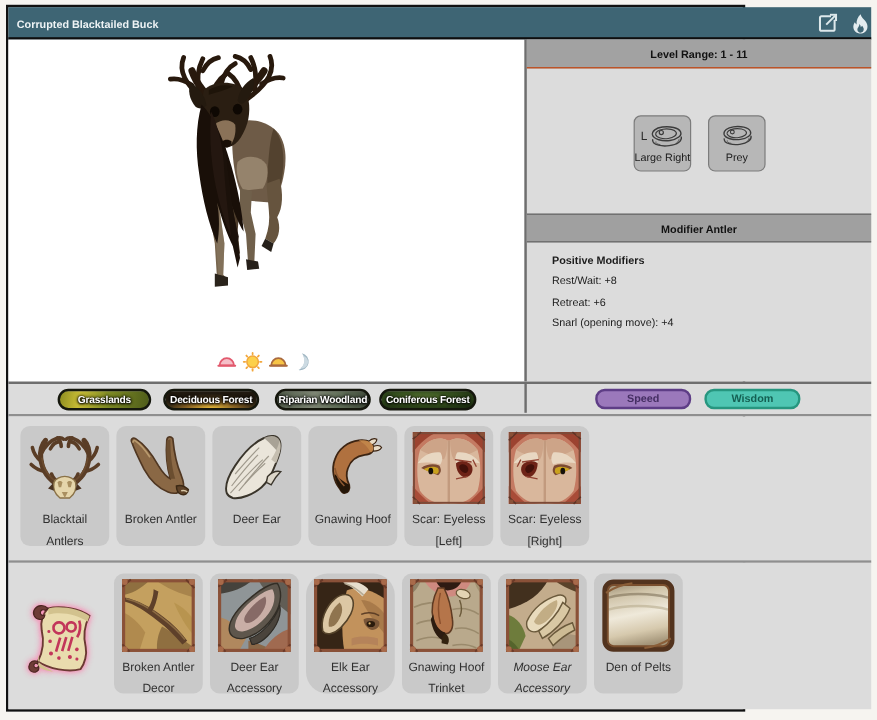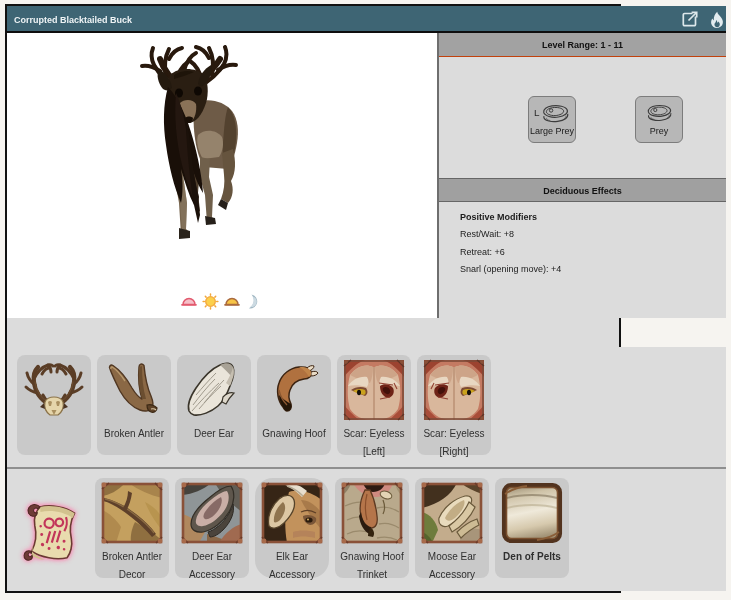--- a/index.html
+++ b/index.html
@@ -129,43 +129,52 @@
           <svg style="position:absolute;left:5px;top:6px;" width="36" height="21.6" viewBox="0 0 40 24">
             <text x="0" y="15" font-size="11" fill="#2a2a2a" font-family="Liberation Sans">L</text>
             <g transform="translate(8,0)">
             <path d="M3 14.5 C2.5 17 4.5 19 8.5 20 C14 21.5 23 20.5 27 17.5 C29 16 29.8 14 29.5 12" fill="none" stroke="#3c3c3c" stroke-width="1.3"></path>
             <path d="M6 16.5 C5.5 18 7 19 10 19.5 M25 18 C26.5 17 27.5 15.5 27.5 14" fill="none" stroke="#3c3c3c" stroke-width="0.9" opacity="0.7"></path>
             <path d="M2.8 10.5 C2.2 7 6 4 12 3.2 C19 2.2 27 3.8 28.8 7.5 C30.5 11 26 14.5 19 15.6 C12 16.7 3.8 14.5 2.8 10.5 Z" fill="none" stroke="#3c3c3c" stroke-width="1.3"></path>
             <path d="M5.8 10.2 C5.4 7.8 8.2 5.8 12.6 5.2 C17.8 4.4 23.4 5.6 24.7 8.1 C25.9 10.5 22.6 13 17.4 13.8 C12.2 14.6 6.6 13 5.8 10.2 Z" fill="none" stroke="#3c3c3c" stroke-width="1.1"></path>
             <circle cx="11" cy="8.3" r="1.9" fill="none" stroke="#3c3c3c" stroke-width="1.1"></circle>
             </g>
           </svg>
-          <div class="lbl">Large Prey</div>
+          <div class="lbl">Large Right</div>
         </div>
-        <div class="preybtn" style="left:151px; top:39px;margin-left:45px;">
+        <div class="preybtn" style="left:151px; top:39px;">
           <svg style="position:absolute;left:10px;top:6px;" width="27" height="20.25" viewBox="0 0 32 24">
             <path d="M3 14.5 C2.5 17 4.5 19 8.5 20 C14 21.5 23 20.5 27 17.5 C29 16 29.8 14 29.5 12" fill="none" stroke="#3c3c3c" stroke-width="1.3"></path>
             <path d="M6 16.5 C5.5 18 7 19 10 19.5 M25 18 C26.5 17 27.5 15.5 27.5 14" fill="none" stroke="#3c3c3c" stroke-width="0.9" opacity="0.7"></path>
             <path d="M2.8 10.5 C2.2 7 6 4 12 3.2 C19 2.2 27 3.8 28.8 7.5 C30.5 11 26 14.5 19 15.6 C12 16.7 3.8 14.5 2.8 10.5 Z" fill="none" stroke="#3c3c3c" stroke-width="1.3"></path>
             <path d="M5.8 10.2 C5.4 7.8 8.2 5.8 12.6 5.2 C17.8 4.4 23.4 5.6 24.7 8.1 C25.9 10.5 22.6 13 17.4 13.8 C12.2 14.6 6.6 13 5.8 10.2 Z" fill="none" stroke="#3c3c3c" stroke-width="1.1"></path>
             <circle cx="11" cy="8.3" r="1.9" fill="none" stroke="#3c3c3c" stroke-width="1.1"></circle>
           </svg>
           <div class="lbl">Prey</div>
         </div>
       </div>
-      <div class="grayhdr2">Deciduous Effects</div>
+      <div class="grayhdr2">Modifier Antler</div>
       <div class="mods">
         <div class="b">Positive Modifiers</div>
         <div>Rest/Wait: +8</div>
         <div>Retreat: +6</div>
         <div>Snarl (opening move): +4</div>
       </div>
     </div>
   </div>
 
+  <div class="pillbar">
+    <div class="vd"></div>
+    <div class="bpill" style="left:41px; width:78px; background:linear-gradient(100deg,#8d8d20 0%,#c8bc35 22%,#7d8a25 55%,#4e5c1a 100%);">Grasslands</div>
+    <div class="bpill" style="left:129px; width:80px; background:radial-gradient(ellipse 60% 90% at 50% 105%,#efc23e 0%,#8a6425 45%,#3a2d18 80%,#211a10 100%);">Deciduous Forest</div>
+    <div class="bpill" style="left:222px; width:80px; background:linear-gradient(100deg,#4e5a48 0%,#7e8674 40%,#5e6c56 70%,#3e4838 100%);">Riparian Woodland</div>
+    <div class="bpill" style="left:309px; width:81px; background:radial-gradient(ellipse 70% 80% at 45% 40%,#5d7a36 0%,#36511f 50%,#1b2b10 100%);">Coniferous Forest</div>
+    <div class="spill" style="left:489px; width:80px; background:#9b78bb; border:2px solid #5e3d86; color:#442e62;">Speed</div>
+    <div class="spill" style="left:580px; width:80px; background:#4fc6b3; border:2px solid #27967f; color:#145f52;">Wisdom</div>
+  </div>
 
   <div class="sect s1" id="row1">
     <div class="card" style="left:10px; top:8px;">
       <svg class="img" viewBox="0 0 62 62">
         <g fill="none" stroke="#5a3d26" stroke-linecap="round">
           <g stroke-width="4.2">
             <path d="M27 46 C18 41 12 33 11 23 C10 17 12 11 15 8"></path>
             <path d="M35 46 C44 41 50 33 51 23 C52 17 50 11 47 8"></path>
           </g>
           <g stroke-width="3">
@@ -186,20 +195,21 @@
         <g fill="none" stroke="#6e4e30" stroke-linecap="round" stroke-width="1.4" opacity="0.8">
           <path d="M26 44 C18 39 13 32 12 23"></path>
           <path d="M36 44 C44 39 49 32 50 23"></path>
         </g>
         <path d="M22 43 C23 40 27 38 31 38 C35 38 39 40 40 43 C41 48 39 53 35 56 L27 56 C23 53 21 48 22 43 Z" fill="#e5d5ab" stroke="#8a7248" stroke-width="1.2"></path>
         <path d="M25 43 C26 41.5 28 41.5 29 43 L28 47 L26 47 Z" fill="#a98f60"></path>
         <path d="M37 43 C36 41.5 34 41.5 33 43 L34 47 L36 47 Z" fill="#a98f60"></path>
         <path d="M28.5 51 L33.5 51 L31 56 Z" fill="#a98f60"></path>
         <path d="M21 44 L17 48 L22 50 Z M41 44 L45 48 L40 50 Z" fill="#4a3322"></path>
       </svg>
+      <div class="cap">Blacktail<br>Antlers</div>
     </div>
     <div class="card" style="left:90px; top:8px;">
       <svg class="img" viewBox="0 0 62 62">
         <path d="M7 10 C5.5 7.5 7.5 5 10 6.5 C17 11 24 20 29 29 C32 34 35 38 39 40 C36 30 35 19 36 8 C36 5 39 4 41 6.5 C42 17 44 28 48 37 C50 42 51 46 49 49 C47 52 42 53 37 51 C29 48 22 41 17 32 C13 24 9 16 7 10 Z" fill="#8a6845" stroke="#503722" stroke-width="1.4" stroke-linejoin="round"></path>
         <path d="M39 40 C36 30 35 19 36 8 L39 7 C39 18 40 30 43 40 Z" fill="#6b4e30"></path>
         <path d="M44 46 C47 45 51 46 54 49 C54 52 51 54 48 53 C45 52 44 49 44 46 Z" fill="#5e4228" stroke="#3c2915" stroke-width="1.2"></path>
         <path d="M48 50 C50 49.5 52 50 53 51" stroke="#d8c8a8" stroke-width="1.2" fill="none"></path>
         <path d="M8 10 C7.5 8.5 8.5 7.5 10 8.5 C14 11 18 16 22 22" stroke="#b99a6e" stroke-width="1.4" fill="none"></path>
       </svg>
       <div class="cap">Broken Antler</div>
@@ -397,42 +407,42 @@
         <path d="M42 18 C44 23 44 28 42 32" stroke="#6b5a3a" stroke-width="1.2" fill="none"></path>
         <rect x="2" y="2" width="58" height="58" fill="none" stroke="#8a5138" stroke-width="2.6"></rect>
         <path d="M1 7 L8 1 M1 55 L7 61 M54 1 L61 8 M55 61 L61 55" stroke="#6b3a28" stroke-width="1.6"></path>
         <circle cx="3" cy="3" r="2.4" fill="#a86a4a"></circle>
           <circle cx="59" cy="3" r="2.4" fill="#a86a4a"></circle>
         <circle cx="3" cy="59" r="2.4" fill="#a86a4a"></circle>
           <circle cx="59" cy="59" r="2.4" fill="#a86a4a"></circle>
       </svg>
       <div class="cap">Gnawing Hoof<br>Trinket</div>
     </div>
-    <div class="card" style="left:408px; top:9px;">
+    <div class="card" style="left:408px; top:9px;font-style:italic;">
       <svg class="img" viewBox="0 0 62 62">
         <rect x="1" y="1" width="60" height="60" fill="#c3ac8c"></rect>
         <path d="M1 1 L36 1 C30 13 18 22 1 26 Z" fill="#42301e"></path>
         <path d="M40 1 L61 1 L61 12 C53 9 46 6 40 1 Z" fill="#5a432a"></path>
         <path d="M1 30 C9 32 15 39 17 48 L11 61 L1 61 Z" fill="#6e7c3c"></path>
         <path d="M1 50 C6 52 10 56 12 61 L1 61 Z" fill="#55642c"></path>
         <path d="M42 48 C48 46 55 46 61 48 L61 61 L38 61 Z" fill="#a8957a"></path>
         <path d="M18 36 C23 25 33 17 44 14 C49 13 52 16 50 21 C46 30 37 39 27 44 C21 46 17 42 18 36 Z" fill="#e9dbbd" stroke="#6b5a3c" stroke-width="1.2"></path>
         <path d="M24 36 C28 28 35 21 43 18 C45 22 41 30 34 36 C30 39 26 40 24 36 Z" fill="#c2ad85"></path>
         <path d="M28 44 C36 38 44 29 48 20 L54 25 C50 35 40 45 31 50 Z" fill="#d9c8a4" stroke="#6b5a3c" stroke-width="1.2"></path>
         <path d="M36 50 C42 44 50 39 56 37 L58 43 C52 46 44 52 40 56 Z" fill="#cdbb94" stroke="#6b5a3c" stroke-width="1.2"></path>
         <rect x="2" y="2" width="58" height="58" fill="none" stroke="#8a5138" stroke-width="2.6"></rect>
         <path d="M1 7 L8 1 M1 55 L7 61 M54 1 L61 8 M55 61 L61 55" stroke="#6b3a28" stroke-width="1.6"></path>
         <circle cx="3" cy="3" r="2.4" fill="#a86a4a"></circle>
           <circle cx="59" cy="3" r="2.4" fill="#a86a4a"></circle>
         <circle cx="3" cy="59" r="2.4" fill="#a86a4a"></circle>
           <circle cx="59" cy="59" r="2.4" fill="#a86a4a"></circle>
       </svg>
       <div class="cap">Moose Ear<br>Accessory</div>
     </div>
-    <div class="card" style="left:488px; top:9px;font-weight:bold;">
+    <div class="card" style="left:488px; top:9px;">
       <svg class="img" viewBox="0 0 62 62">
         <defs>
           <linearGradient id="pelt" x1="0" y1="0" x2="0.2" y2="1">
             <stop offset="0" stop-color="#8a7c62"></stop>
             <stop offset="0.25" stop-color="#cfc3a8"></stop>
             <stop offset="0.55" stop-color="#efe9da"></stop>
             <stop offset="0.8" stop-color="#d6c9ad"></stop>
             <stop offset="1" stop-color="#a39478"></stop>
           </linearGradient>
         </defs>

